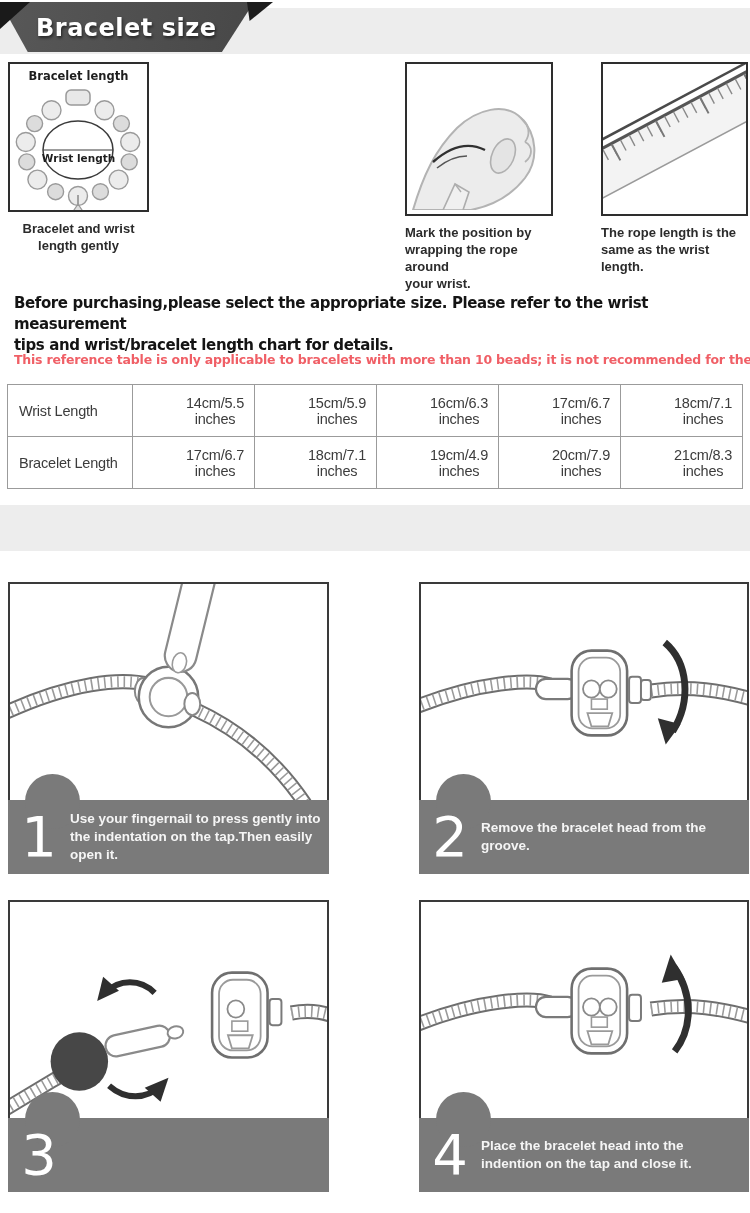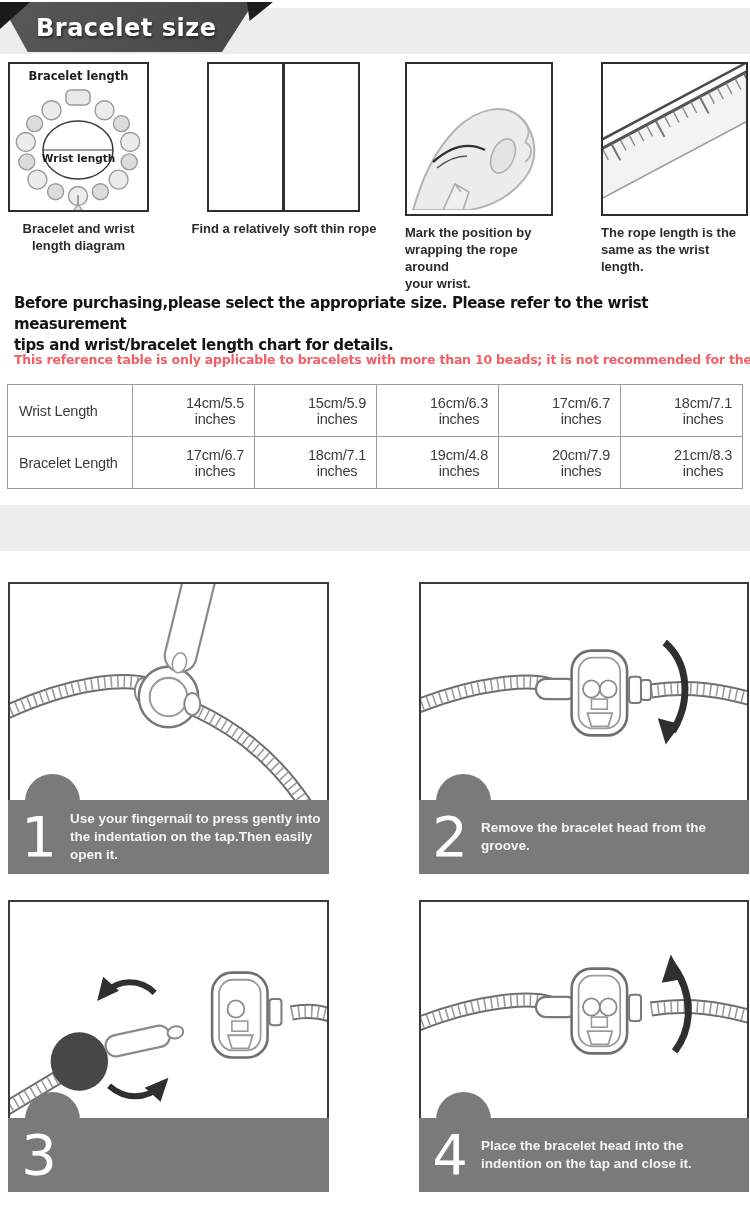--- a/index.html
+++ b/index.html
@@ -105,29 +105,23 @@
           <rect x="56" y="26" width="24" height="15" rx="5" fill="#e8e8e8" stroke="#999" stroke-width="1.5"></rect>
           <ellipse cx="68" cy="86" rx="35" ry="29" fill="none" stroke="#3a3a3a" stroke-width="1.5"></ellipse>
           <line x1="33" y1="86" x2="103" y2="86" stroke="#3a3a3a" stroke-width="1.2"></line>
           <line x1="68" y1="131" x2="68" y2="142" stroke="#888" stroke-width="1.5"></line>
           <path d="M68,140 l4,6 l-4,6 l-4,-6 Z" fill="#e0e0e0" stroke="#999" stroke-width="1.2"></path>
         </svg>
         <div class="fig1-label-top">Bracelet length</div>
         <div class="fig1-label-inner">Wrist length</div>
       </div>
       <div class="fig-caption tc">Bracelet and wrist
-length diagram</div>
-    </div>
-
-    <div class="fig fig2">
-      <div class="figbox">
-        <div class="ropeline"></div>
-      </div>
-      <div class="fig-caption">Find a relatively soft thin rope</div>
-    </div>
+length gently</div>
+    </div>
+
 
     <div class="fig fig4">
       <div class="figbox">
         <svg viewBox="0 0 143 148">
           <g transform="rotate(-28 70 74)">
             <line x1="-40" y1="42" x2="195" y2="42" stroke="#4a4a4a" stroke-width="2.5"></line>
             <rect x="-40" y="50" width="235" height="44" fill="#f3f3f3" stroke="#9a9a9a" stroke-width="1.6"></rect>
             <line x1="-40" y1="50" x2="195" y2="50" stroke="#555" stroke-width="3"></line>
             <line x1="-38" y1="57" x2="195" y2="57" stroke="#8a8a8a" stroke-width="12" stroke-dasharray="1.4 8.6"></line>
             <line x1="-38" y1="60" x2="195" y2="60" stroke="#777" stroke-width="18" stroke-dasharray="2 48"></line>
@@ -167,21 +161,21 @@
       <td>14cm/5.5 inches</td>
       <td>15cm/5.9 inches</td>
       <td>16cm/6.3 inches</td>
       <td>17cm/6.7 inches</td>
       <td>18cm/7.1 inches</td>
     </tr>
     <tr>
       <td class="rowlabel">Bracelet Length</td>
       <td>17cm/6.7 inches</td>
       <td>18cm/7.1 inches</td>
-      <td>19cm/4.8 inches</td>
+      <td>19cm/4.9 inches</td>
       <td>20cm/7.9 inches</td>
       <td>21cm/8.3 inches</td>
     </tr>
   </tbody>
     </table>
 
   <div class="banner" style="top:497px">
     <div class="strip"></div>
   </div>
 

